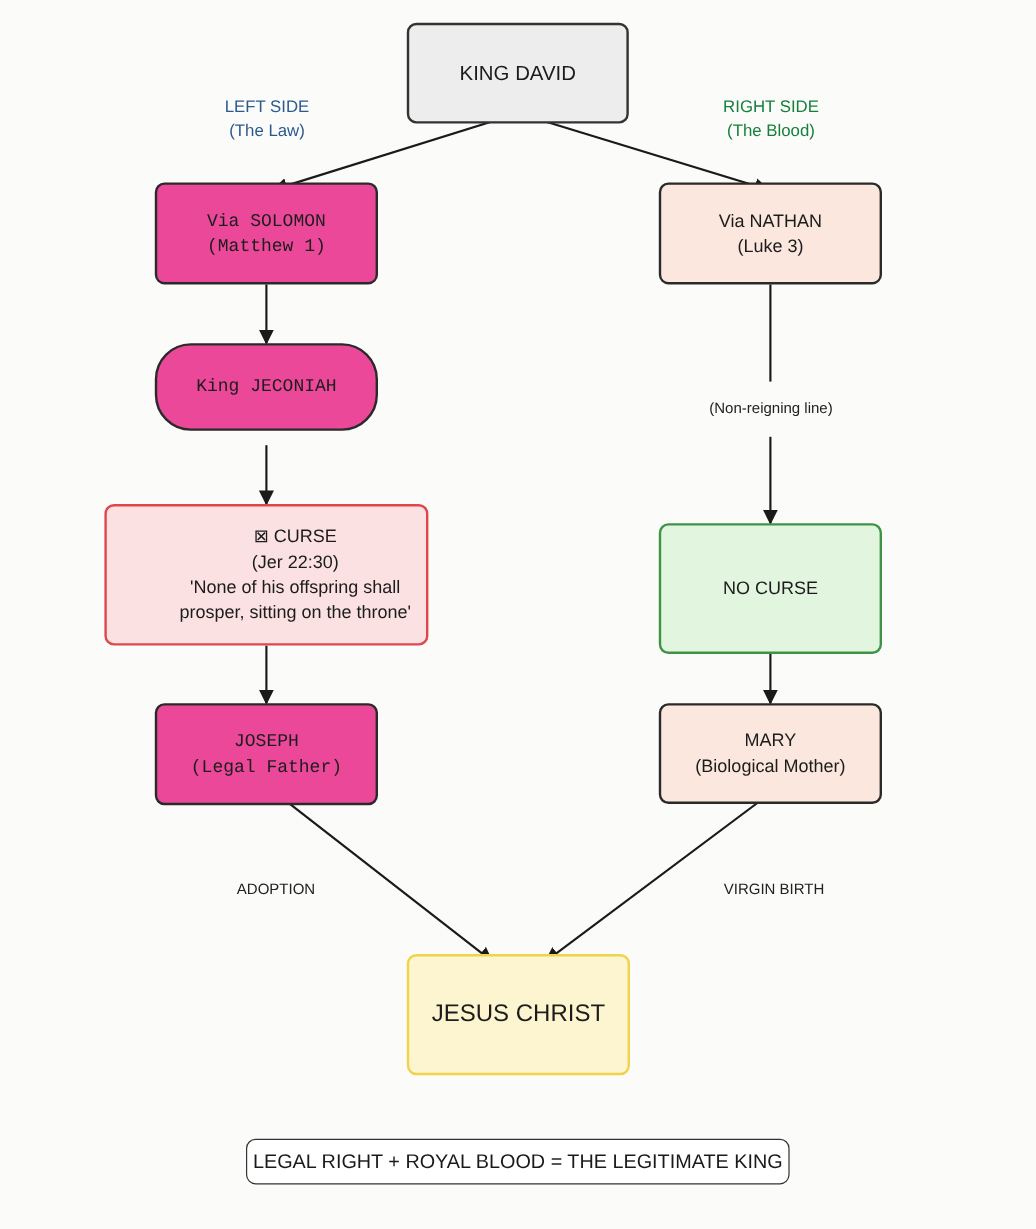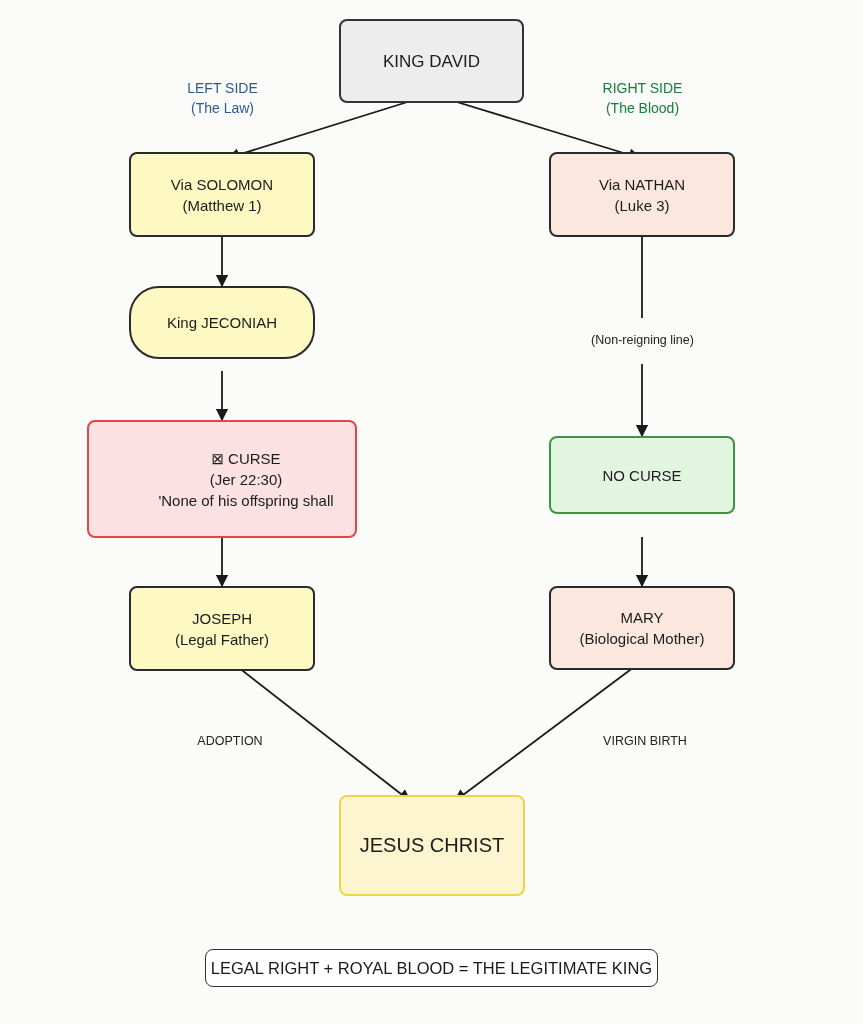--- a/index.html
+++ b/index.html
@@ -22,33 +22,33 @@
       border-radius: 8px;
       display: flex;
       flex-direction: column;
       align-items: center;
       justify-content: center;
       text-align: center;
       font-size: 15px;
       line-height: 21px;
     }
     .box span { display: block; }
-    .blue   { background: #fef9c3; }
+    .blue   { background: #ec4899; font-family: Liberation Mono, monospace; }
     .peach  { background: #fbe7dd; }
     .gray   { background: #ededed; border-color: #333; }
     .red    { background: #fbe1e1; border-color: #e0474c; padding-left: 48px; }
     .green  { background: #e2f6df; border-color: #3d9447; }
     .yellow { background: #fdf5cf; border-color: #f0d34a; }
 
     #king-david { left: 339px; top: 19px; width: 185px; height: 84px; font-size: 17px; text-align: center; }
     #solomon    { left: 129px; top: 152px; width: 186px; height: 85px; }
     #nathan     { left: 549px; top: 152px; width: 186px; height: 85px; }
     #jeconiah   { left: 129px; top: 286px; width: 186px; height: 73px; border-radius: 30px; }
     #curse      { left: 87px;  top: 420px; width: 270px; height: 118px; }
-    #nocurse    { left: 549px; top: 436px; width: 186px; height: 78px; }
+    #nocurse    { left: 549px; top: 436px; width: 186px; height: 109px; }
     #joseph     { left: 129px; top: 586px; width: 186px; height: 85px; }
     #mary       { left: 549px; top: 586px; width: 186px; height: 84px; }
     #jesus      { left: 339px; top: 795px; width: 186px; height: 101px; font-size: 20px; }
 
     .label {
       position: absolute;
       text-align: center;
       font-size: 14px;
       line-height: 20px;
     }
@@ -130,20 +130,21 @@
 </div>
 
 <div class="label" id="non-reigning">
   <span>(Non-reigning line)</span>
 </div>
 
 <div class="box red" id="curse">
   <span>⊠ CURSE</span>
   <span>(Jer 22:30)</span>
   <span>'None of his offspring shall</span>
+  <span>prosper, sitting on the throne'</span>
 </div>
 
 <div class="box green" id="nocurse">
   <span>NO CURSE</span>
 </div>
 
 <div class="box blue" id="joseph">
   <span>JOSEPH</span>
   <span>(Legal Father)</span>
 </div>

